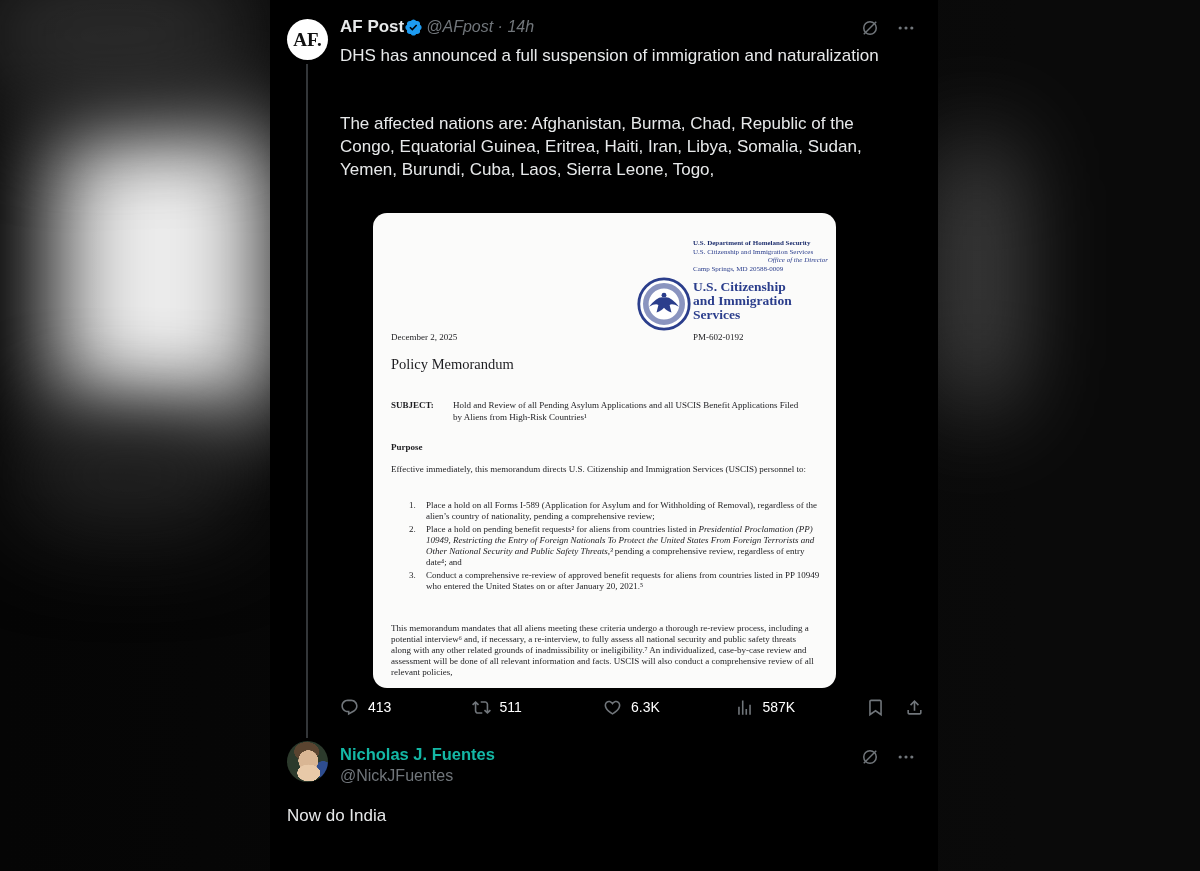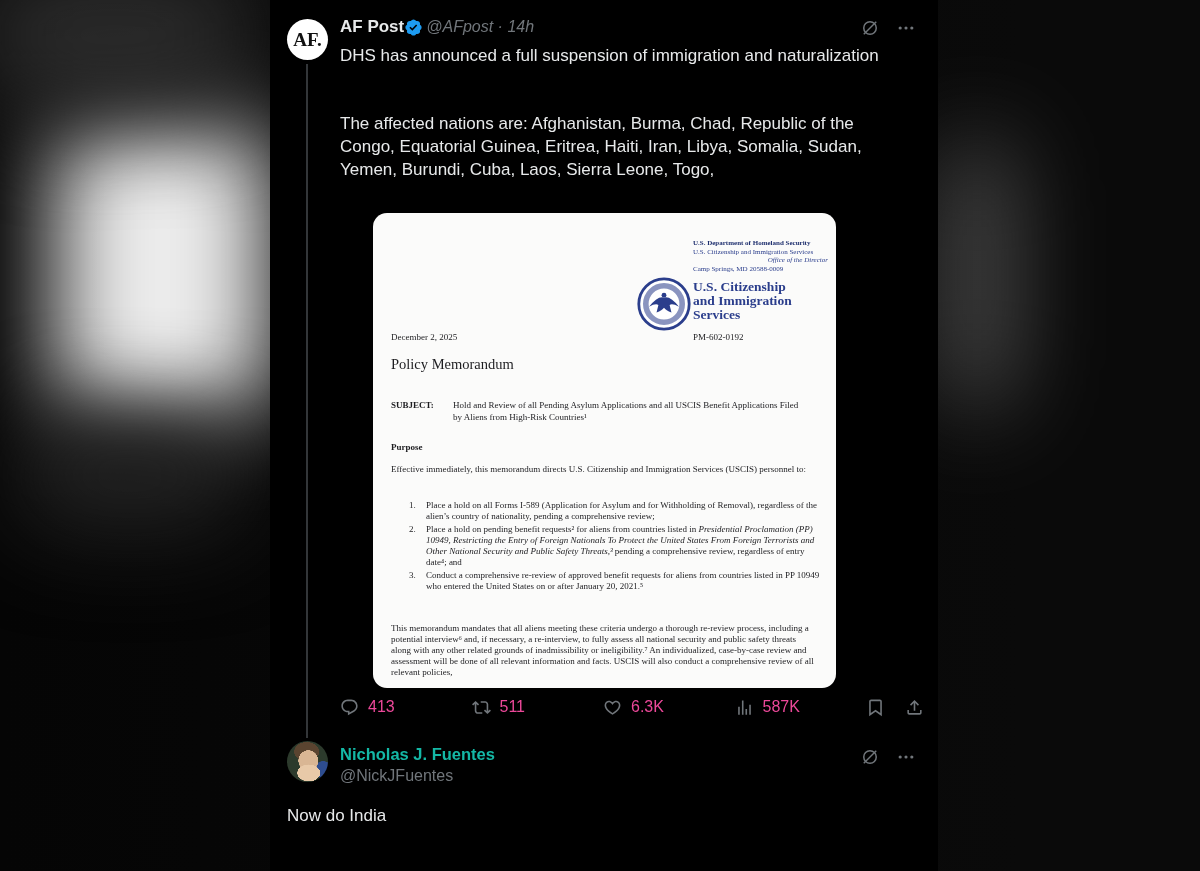--- a/index.html
+++ b/index.html
@@ -59,21 +59,21 @@
   .doc-list{left:36px;top:287px;width:414px;font-size:9px;line-height:11.3px;}
   .doc-li{position:relative;padding-left:17px;margin-bottom:1px;}
   .doc-li .num{position:absolute;left:0;top:0;}
   .doc-li .it{font-style:italic;}
   .closing{left:18px;top:410px;width:426px;font-size:9px;line-height:11px;}
 
   .engagement{position:absolute;left:70px;top:695px;width:584px;height:24px;display:flex;align-items:center;color:#71767b;}
   .eng-group{flex:1;display:flex;align-items:center;gap:9px;cursor:pointer;}
   .eng-end{display:flex;align-items:center;gap:20px;}
   .eicon{width:19px;height:19px;fill:#71767b;}
-  .ecount{font-size:16px;color:#ec4899;}
+  .ecount{font-size:14px;color:#ffffff;}
 
   .reply-name{position:absolute;left:70px;top:745px;font-size:16.5px;font-weight:700;color:#14b8a6;}
   .reply-handle{position:absolute;left:70px;top:767px;font-size:16px;color:#71767b;}
   .reply-text{position:absolute;left:17px;top:806px;font-size:17px;color:#e7e9ea;}
   .timestamp{position:absolute;left:17px;top:851px;font-size:16px;color:#71767b;white-space:nowrap;}
   .timestamp .views-num{font-weight:700;color:#e7e9ea;}
 </style>
 </head>
 <body>
 

